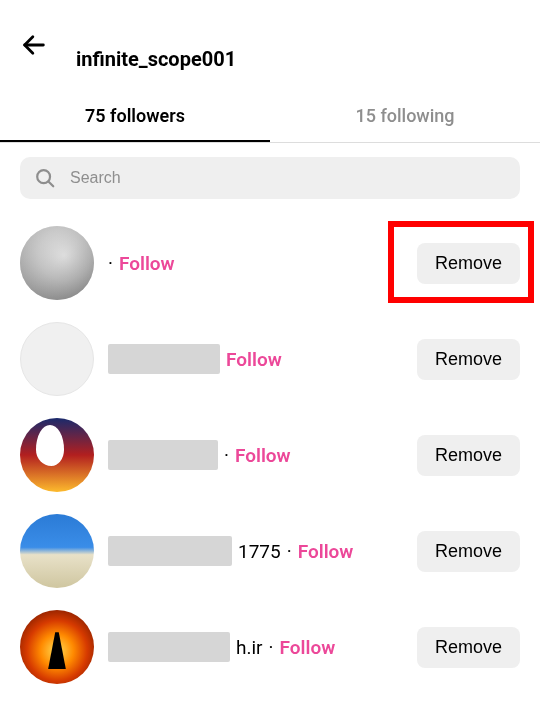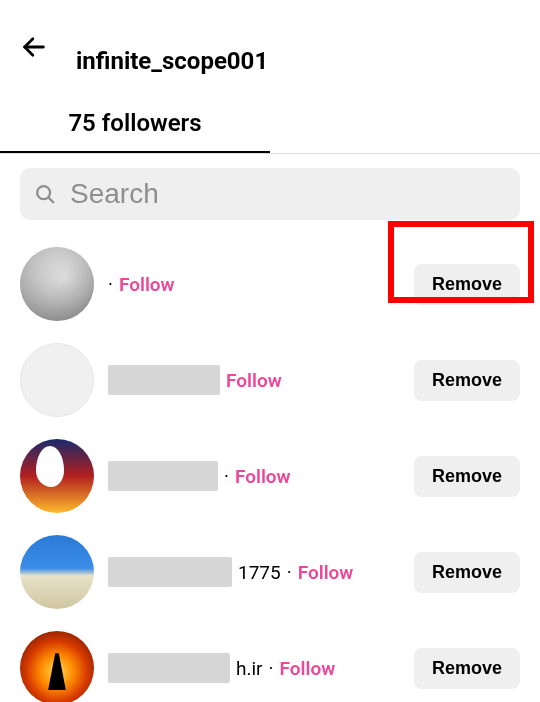--- a/index.html
+++ b/index.html
@@ -12,33 +12,33 @@
     overflow: hidden;
   }
   .header {
     display: flex;
     align-items: center;
     padding: 18px 20px 18px 20px;
     gap: 28px;
   }
   .back-icon svg { display: block; }
   .title {
-    font-size: 24px;
+    font-size: 20px;
     font-weight: 700;
     margin-top: 29px;
   }
   .tabs {
     display: flex;
     border-bottom: 1px solid #ddd;
   }
   .tab {
     width: 50%;
     text-align: center;
     padding: 16px 0 14px 0;
-    font-size: 24px;
+    font-size: 18px;
     color: #8e8e8e;
     font-weight: 500;
     cursor: pointer;
   }
   .tab.active {
     color: #000;
     font-weight: 600;
     border-bottom: 2px solid #000;
   }
   .search-wrap {
@@ -50,21 +50,21 @@
     background: #efefef;
     border-radius: 10px;
     padding: 10px 14px;
     gap: 14px;
   }
   .search-icon svg { display: block; }
   .search input {
     border: none;
     outline: none;
     background: transparent;
-    font-size: 28px;
+    font-size: 16px;
     color: #1d4ed8;
     width: 100%;
   }
   .search input::placeholder { color: #8e8e8e; }
   .list {
     padding: 6px 20px 0 20px;
   }
   .row {
     display: flex;
     align-items: center;
@@ -106,21 +106,21 @@
     color: #ec4899;
     font-weight: 600;
     cursor: pointer;
   }
   .remove-btn {
     background: #efefef;
     border: none;
     border-radius: 8px;
     padding: 10px 18px;
     font-size: 18px;
-    font-weight: 700;
+    font-weight: 400;
     color: #000;
     cursor: pointer;
     flex-shrink: 0;
   }
   .highlight-box {
     position: absolute;
     border: 6px solid #ff0000;
     pointer-events: none;
   }
   
@@ -163,20 +163,21 @@
     <svg width="28" height="28" viewBox="0 0 24 24" fill="none" stroke="#000" stroke-width="2.4" stroke-linecap="round" stroke-linejoin="round">
       <line x1="20" y1="12" x2="4" y2="12"></line>
       <polyline points="11 5 4 12 11 19"></polyline>
     </svg>
   </div>
   <div class="title">infinite_scope001</div>
 </div>
 
 <div class="tabs">
   <div class="tab active">75 followers</div>
+  <div class="tab">15 following</div>
 </div>
 
 <div class="search-wrap">
   <div class="search">
     <span class="search-icon">
       <svg width="22" height="22" viewBox="0 0 24 24" fill="none" stroke="#8e8e8e" stroke-width="2.4" stroke-linecap="round">
         <circle cx="10.5" cy="10.5" r="7"></circle>
         <line x1="16" y1="16" x2="21" y2="21"></line>
       </svg>
     </span>

